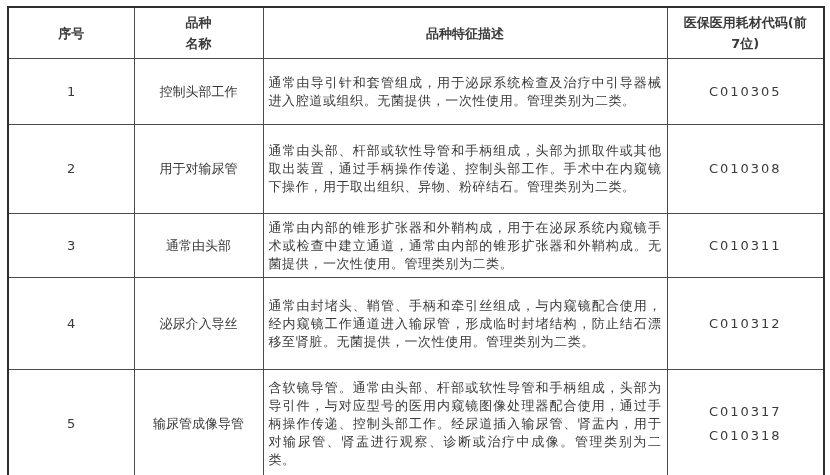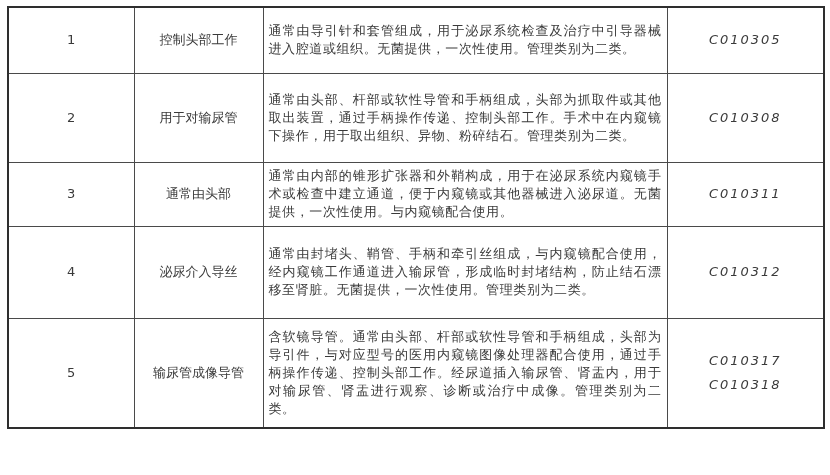--- a/index.html
+++ b/index.html
@@ -55,57 +55,64 @@
     padding: 3px 5px;
     letter-spacing: 0.6px;
   }
   td.c-code {
     text-align: center;
     white-space: pre-line;
     line-height: 24px;
     letter-spacing: 2px;
     padding: 4px 6px;
     font-size: 13px;
-    font-style: italic;
   }
   tr.hdr-row   { height: 42px; }
   tr.row-1     { height: 66px; }
   tr.row-2     { height: 89px; }
   tr.row-3     { height: 64px; }
   tr.row-4     { height: 92px; }
   tr.row-5     { height: 110px; }
 </style>
 </head>
 <body>
 
 <div class="page">
   <table class="doc-table">
     <colgroup>
       <col style="width:126px">
       <col style="width:129px">
       <col style="width:404px">
       <col style="width:157px">
     </colgroup>
     <tbody>
+      <tr class="hdr-row">
+        <th class="hdr">序号</th>
+        <th class="hdr">品种
+名称</th>
+        <th class="hdr">品种特征描述</th>
+        <th class="hdr">医保医用耗材代码(前
+7位)</th>
+      </tr>
       <tr class="row-1">
         <td class="c-index">1</td>
         <td class="c-name">控制头部工作</td>
         <td class="c-desc">通常由导引针和套管组成，用于泌尿系统检查及治疗中引导器械进入腔道或组织。无菌提供，一次性使用。管理类别为二类。</td>
         <td class="c-code">C010305</td>
       </tr>
       <tr class="row-2">
         <td class="c-index">2</td>
         <td class="c-name">用于对输尿管</td>
         <td class="c-desc">通常由头部、杆部或软性导管和手柄组成，头部为抓取件或其他取出装置，通过手柄操作传递、控制头部工作。手术中在内窥镜下操作，用于取出组织、异物、粉碎结石。管理类别为二类。</td>
         <td class="c-code">C010308</td>
       </tr>
       <tr class="row-3">
         <td class="c-index">3</td>
         <td class="c-name">通常由头部</td>
-        <td class="c-desc">通常由内部的锥形扩张器和外鞘构成，用于在泌尿系统内窥镜手术或检查中建立通道，便于内窥镜或其他器械进入泌尿道。无菌提供，一次性使用。与内窥镜配合使用。</td>
+        <td class="c-desc">通常由内部的锥形扩张器和外鞘构成，用于在泌尿系统内窥镜手术或检查中建立通道，通常由内部的锥形扩张器和外鞘构成。无菌提供，一次性使用。管理类别为二类。</td>
         <td class="c-code">C010311</td>
       </tr>
       <tr class="row-4">
         <td class="c-index">4</td>
         <td class="c-name">泌尿介入导丝</td>
         <td class="c-desc">通常由封堵头、鞘管、手柄和牵引丝组成，与内窥镜配合使用，经内窥镜工作通道进入输尿管，形成临时封堵结构，防止结石漂移至肾脏。无菌提供，一次性使用。管理类别为二类。</td>
         <td class="c-code">C010312</td>
       </tr>
       <tr class="row-5">
         <td class="c-index">5</td>

